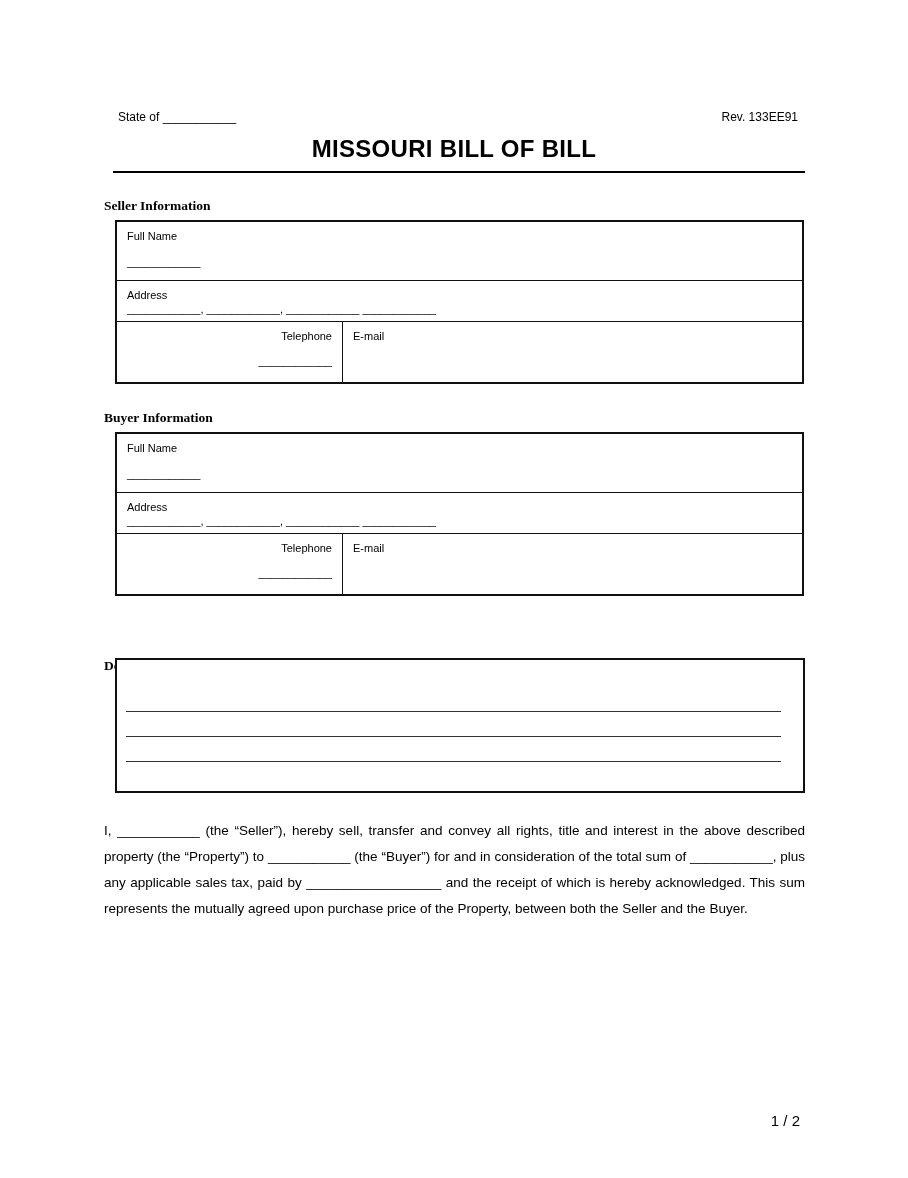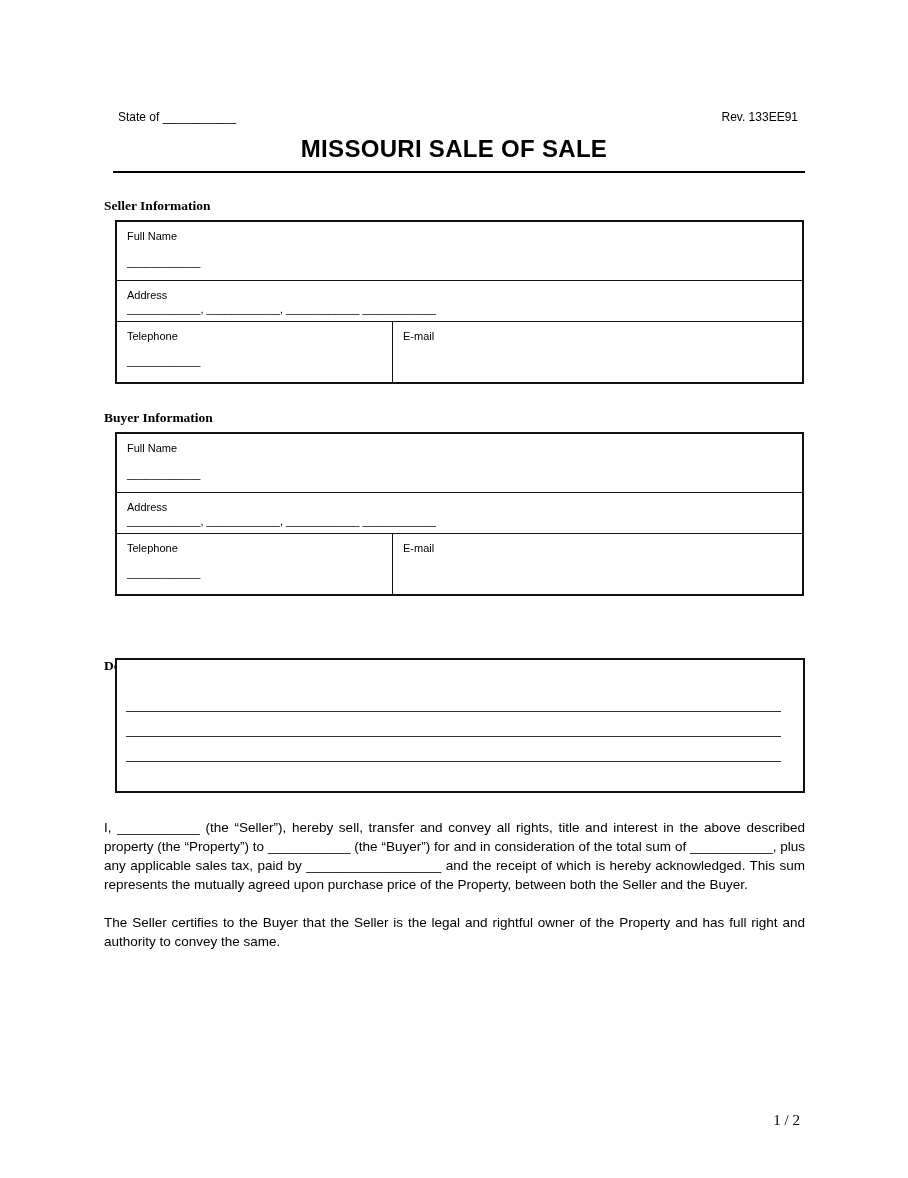--- a/index.html
+++ b/index.html
@@ -57,21 +57,21 @@
     border: 2px solid #111111;
     font-size: 11px;
     background: #ffffff;
   }
   .table-seller { top: 220px; }
   .table-buyer  { top: 432px; }
   .cell { padding: 8px 10px 6px 10px; }
   .row-fullname { height: 59px; border-bottom: 1px solid #111111; }
   .row-address  { height: 41px; border-bottom: 1px solid #111111; }
   .row-contact  { display: flex; height: 60px; }
-  .cell-telephone { width: 276px; border-right: 1px solid #111111; }
+  .cell-telephone { width: 226px; border-right: 1px solid #111111; text-align: right; }
   .cell-email { flex: 1; }
   .blank { white-space: nowrap; }
   .fullname-blank  { margin-top: 14px; }
   .telephone-blank { margin-top: 13px; }
   .address-blank   { margin-top: 2px; }
   .desc-box {
     position: absolute;
     top: 658px;
     left: 115px;
     width: 690px;
@@ -84,51 +84,50 @@
     border-bottom: 1px solid #333333;
     margin: 0 22px 0 9px;
   }
   .desc-line.first { margin-top: 27px; }
   .body-text {
     position: absolute;
     top: 818px;
     left: 104px;
     width: 701px;
     font-size: 13.5px;
-    line-height: 19px;
+    line-height: 26px;
     text-align: justify;
   }
   .body-text p { margin: 0 0 19px 0; }
   .body-text p.bold { font-weight: bold; }
   .footer-line {
     position: absolute;
     top: 1094px;
     left: 94px;
     font-size: 13.5px;
   }
   .footer-line .bold { font-weight: bold; }
   .page-number {
     position: absolute;
     top: 1112px;
     right: 108px;
     font-size: 15px;
-    font-family: Liberation Serif, serif;
   }
 </style>
 </head>
 <body>
 
 <div class="page">
 
   <div class="header">
     <span>State of ___________</span>
     <span>Rev. 133EE91</span>
   </div>
 
-  <div class="doc-title">MISSOURI SALE OF SALE</div>
+  <div class="doc-title">MISSOURI BILL OF BILL</div>
   <div class="title-rule"></div>
 
   <div class="section-heading heading-seller">Seller Information</div>
   <div class="info-table table-seller">
     <div class="row-fullname cell">
       <div>Full Name</div>
       <div class="blank fullname-blank">____________</div>
     </div>
     <div class="row-address cell">
       <div>Address</div>
@@ -168,18 +167,17 @@
 
   <div class="section-heading heading-property">Description of Property</div>
   <div class="desc-box">
     <div class="desc-line first"></div>
     <div class="desc-line"></div>
     <div class="desc-line"></div>
   </div>
 
   <div class="body-text">
     <p>I, ___________ (the “Seller”), hereby sell, transfer and convey all rights, title and interest in the above described property (the “Property”) to ___________ (the “Buyer”) for and in consideration of the total sum of ___________, plus any applicable sales tax, paid by __________________ and the receipt of which is hereby acknowledged. This sum represents the mutually agreed upon purchase price of the Property, between both the Seller and the Buyer.</p>
-    <p>The Seller certifies to the Buyer that the Seller is the legal and rightful owner of the Property and has full right and authority to convey the same.</p>
   </div>
 
   <div class="page-number">1 / 2</div>
 
 </div>
 
 </body></html>

